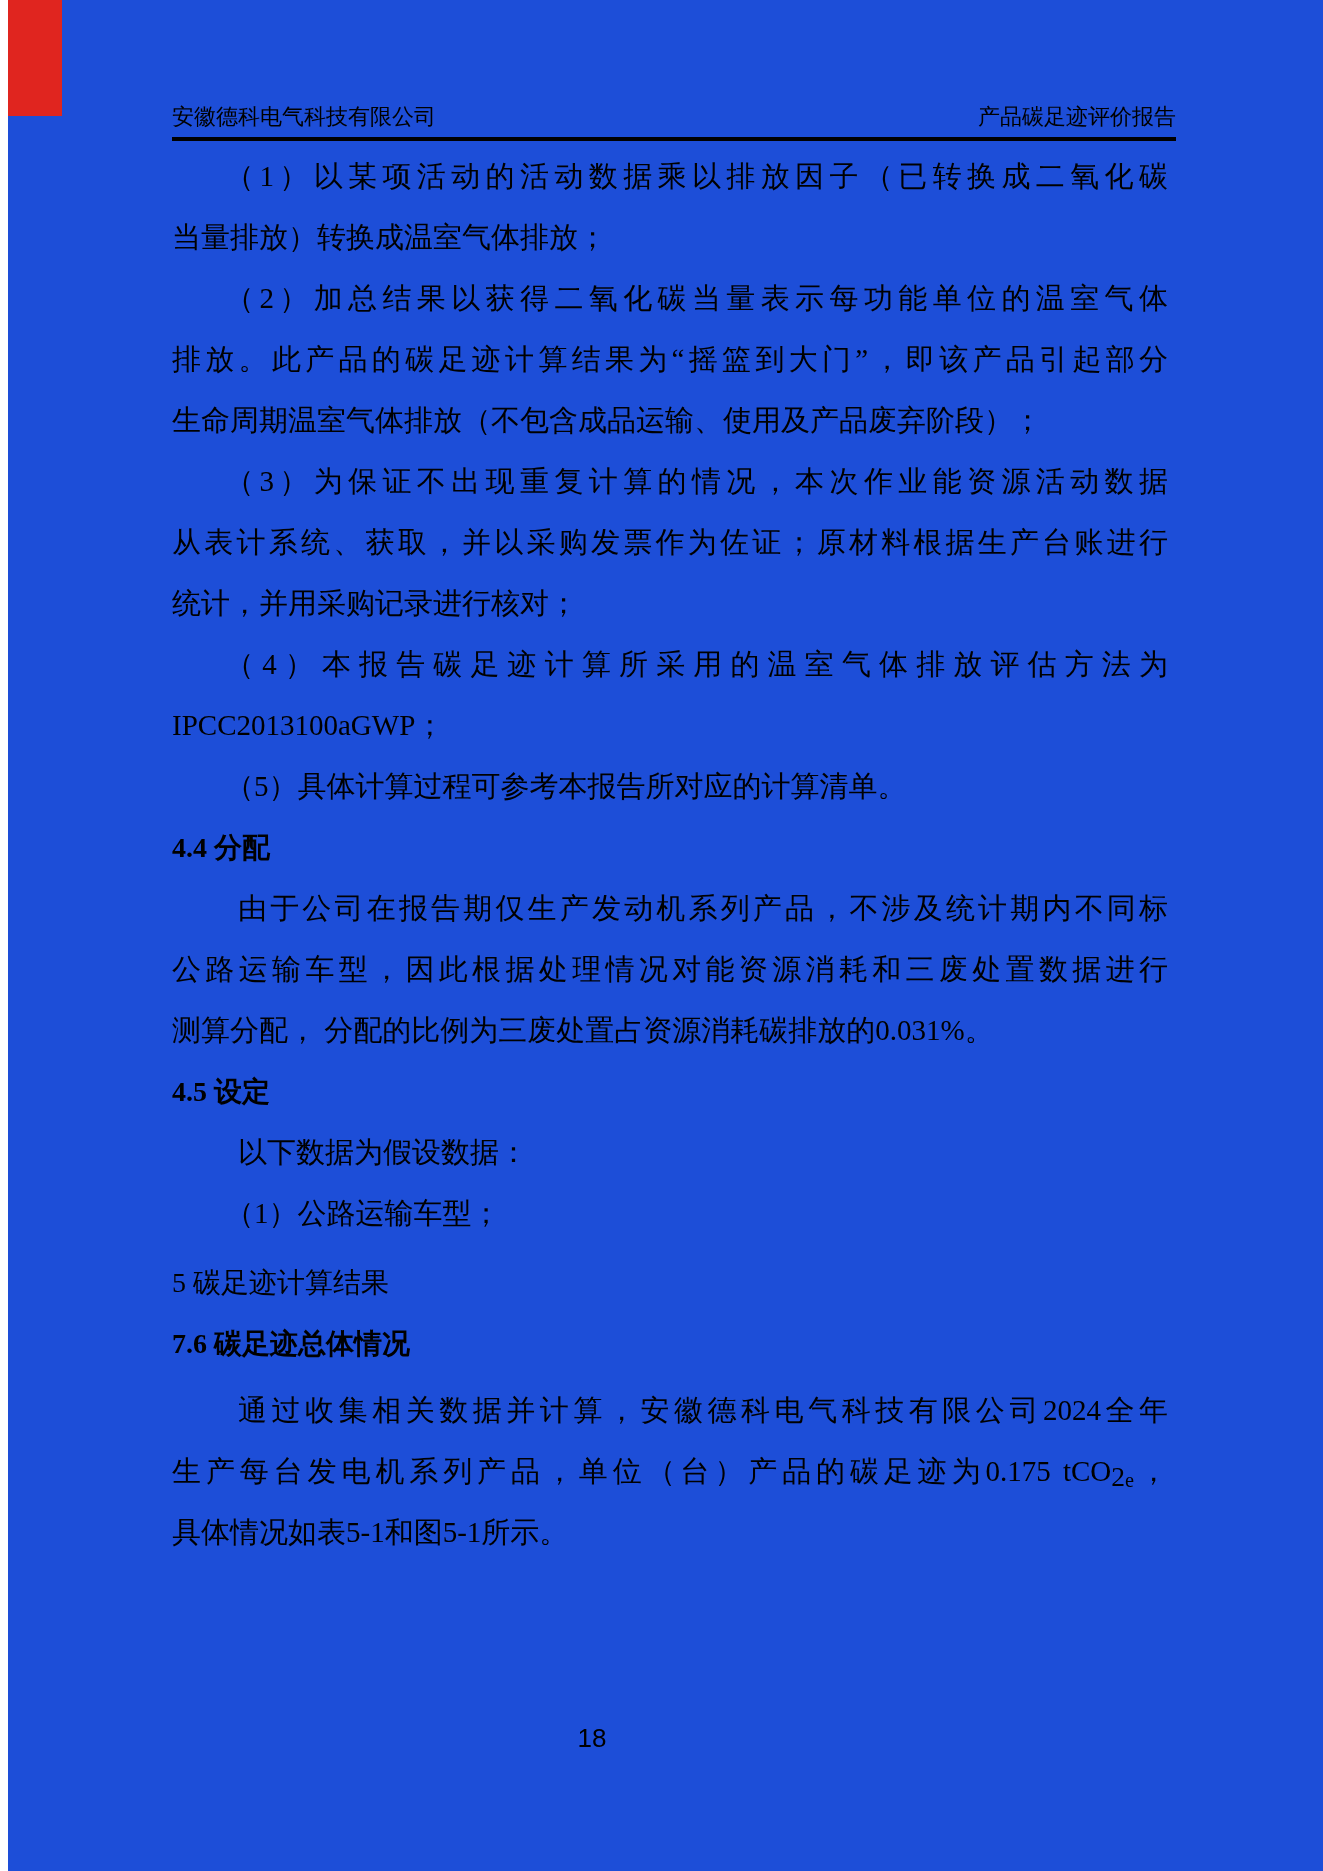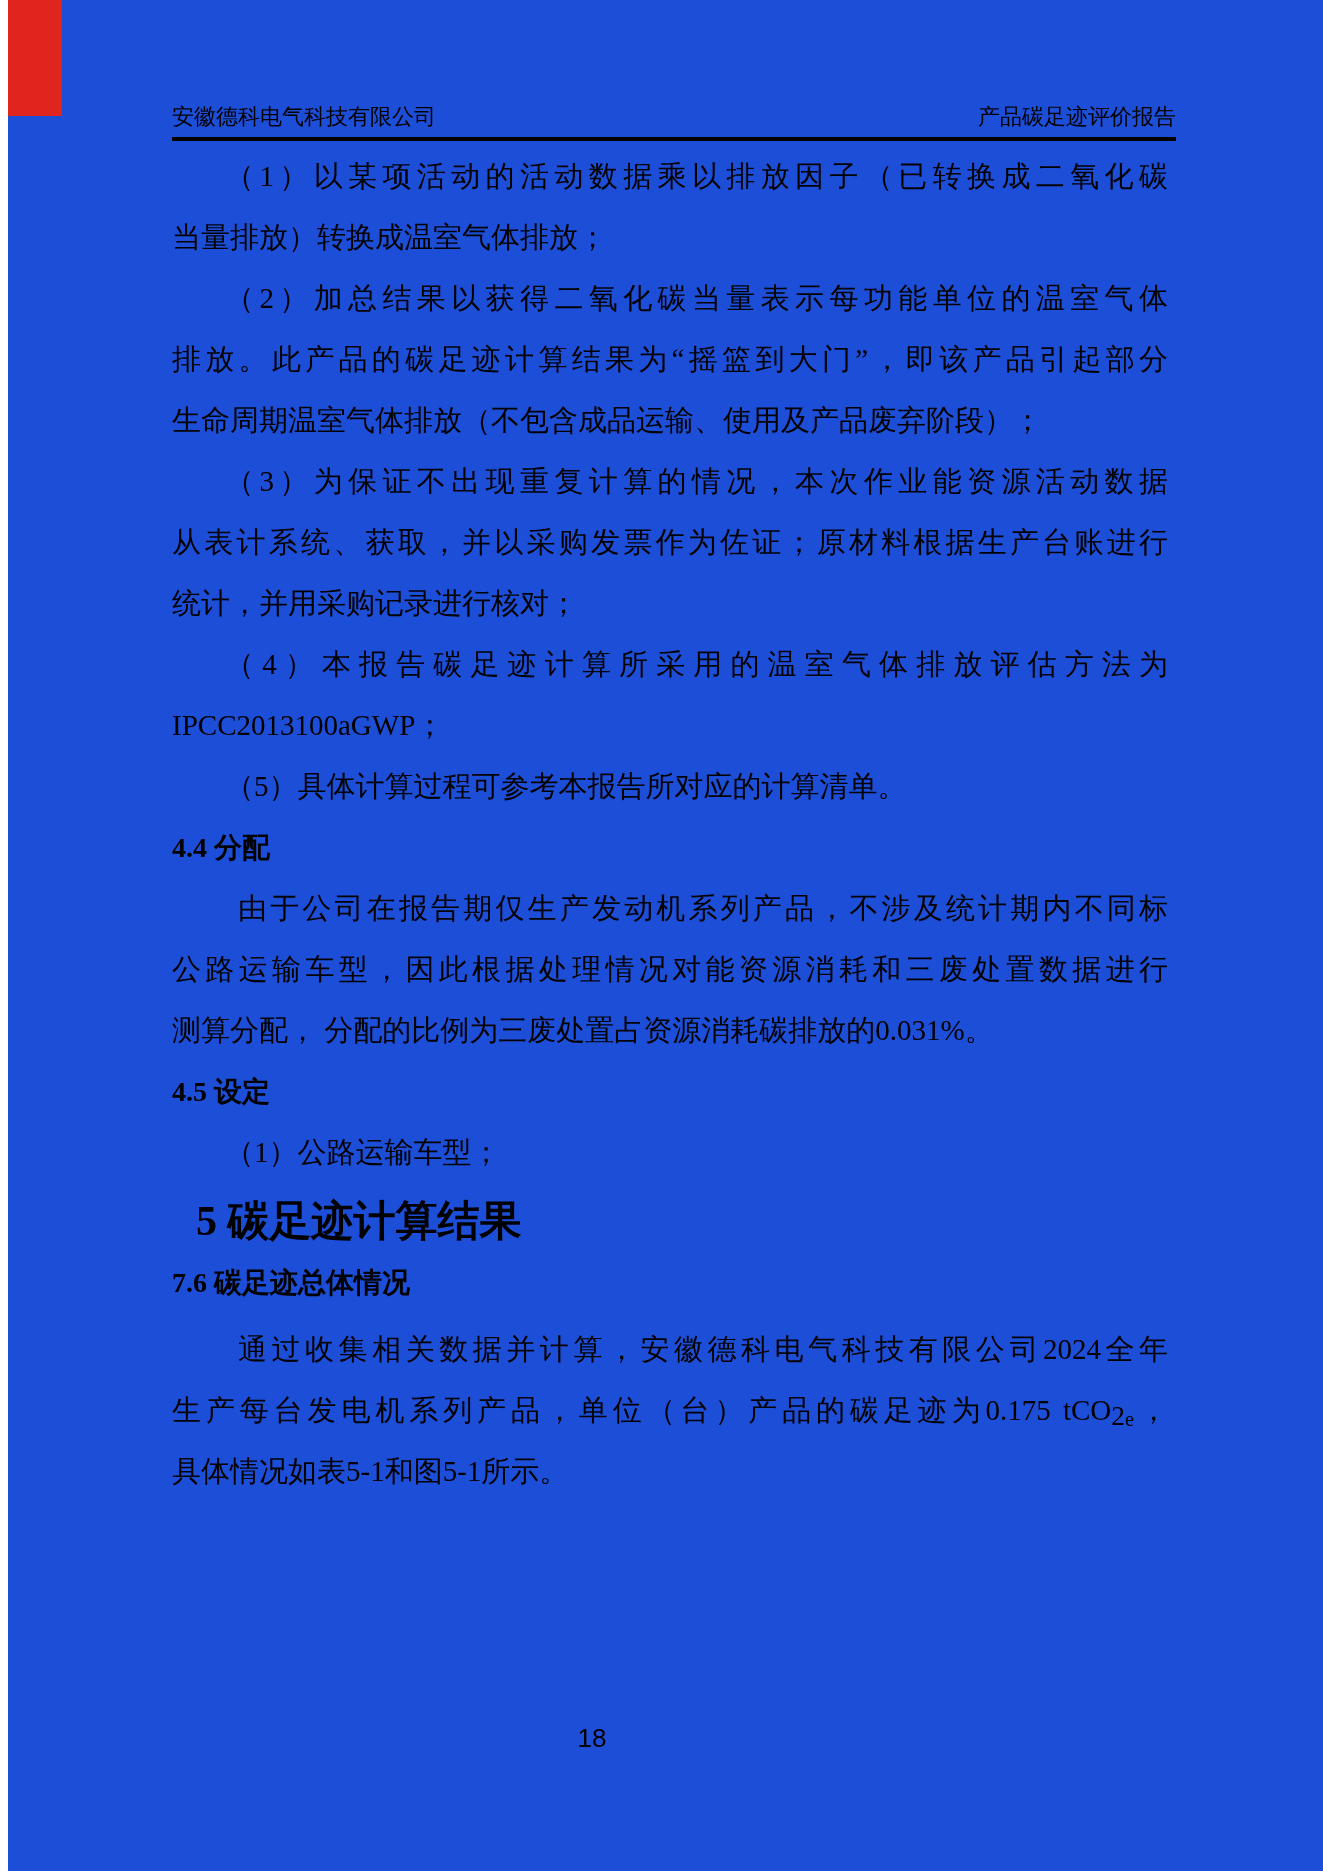--- a/index.html
+++ b/index.html
@@ -36,21 +36,21 @@
     position: absolute; left: 164px; top: 146px;
     width: 996px;
   }
   .line {
     height: 61px; line-height: 61px;
     font-size: 29px;
   }
   .j { text-align: justify; text-align-last: justify; }
   .ind  { text-indent: 66px; }
   .indp { text-indent: 53px; }
-  .h1 { font-size: 42px; font-weight: bold; margin-left: 24px; }
+  .h1 { font-size: 28px; font-weight: normal; }
   .h2 { font-size: 28px; font-weight: bold; }
   .mt8 { margin-top: 8px; }
   .mt6 { margin-top: 6px; }
   .subB { font-size: 0.95em; vertical-align: -0.18em; }
   .subS { font-size: 0.70em; vertical-align: -0.28em; }
   .footer {
     position: absolute; left: 0; top: 1722px;
     width: 1168px;
     text-align: center;
     font-family: "Liberation Sans", "DejaVu Sans", sans-serif;
@@ -84,20 +84,21 @@
     <div class="line indp">（5）具体计算过程可参考本报告所对应的计算清单。</div>
 
     <div class="line h2">4.4 分配</div>
 
     <div class="line j ind">由于公司在报告期仅生产发动机系列产品，不涉及统计期内不同标</div>
     <div class="line j">公路运输车型，因此根据处理情况对能资源消耗和三废处置数据进行</div>
     <div class="line">测算分配， 分配的比例为三废处置占资源消耗碳排放的0.031%。</div>
 
     <div class="line h2">4.5 设定</div>
 
+    <div class="line ind">以下数据为假设数据：</div>
     <div class="line indp">（1）公路运输车型；</div>
 
     <div class="line h1 mt8">5 碳足迹计算结果</div>
     <div class="line h2">7.6 碳足迹总体情况</div>
 
     <div class="line j ind mt6">通过收集相关数据并计算，安徽德科电气科技有限公司2024全年</div>
 
     <div class="line j">
       <span>生产每台发电机系列产品，单位（台）产品的碳足迹为0.175 tCO</span><span class="subB">2</span><span class="subS">e</span><span>，</span>
     </div>

